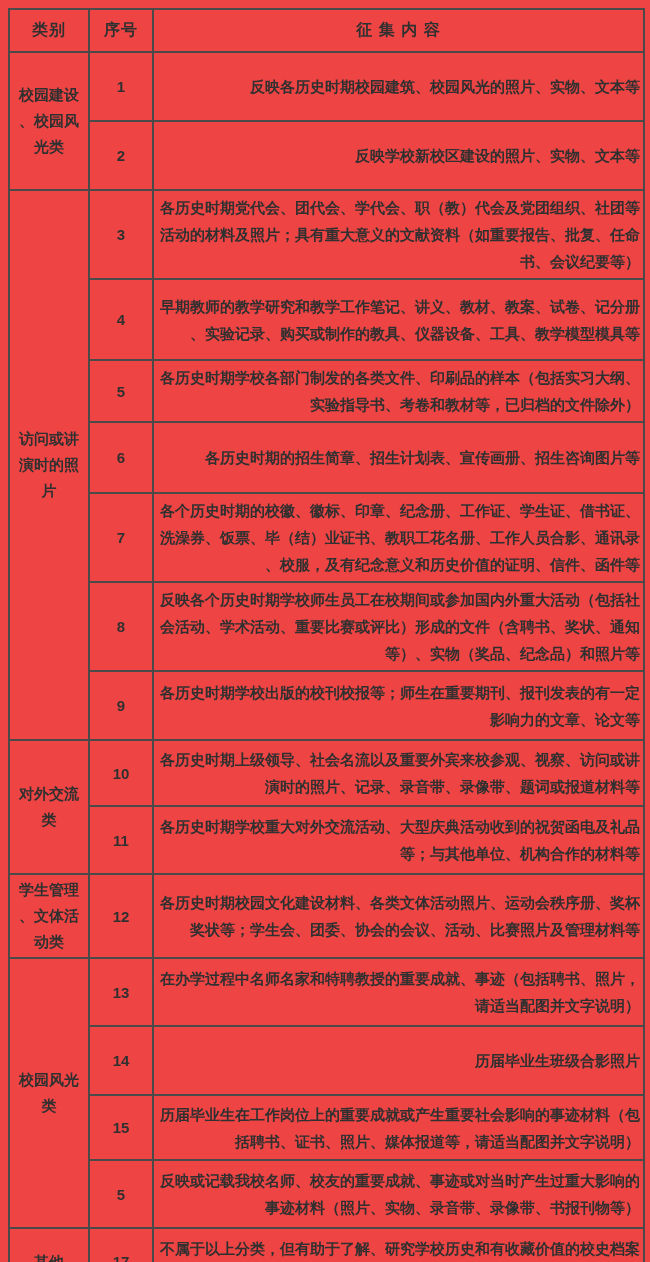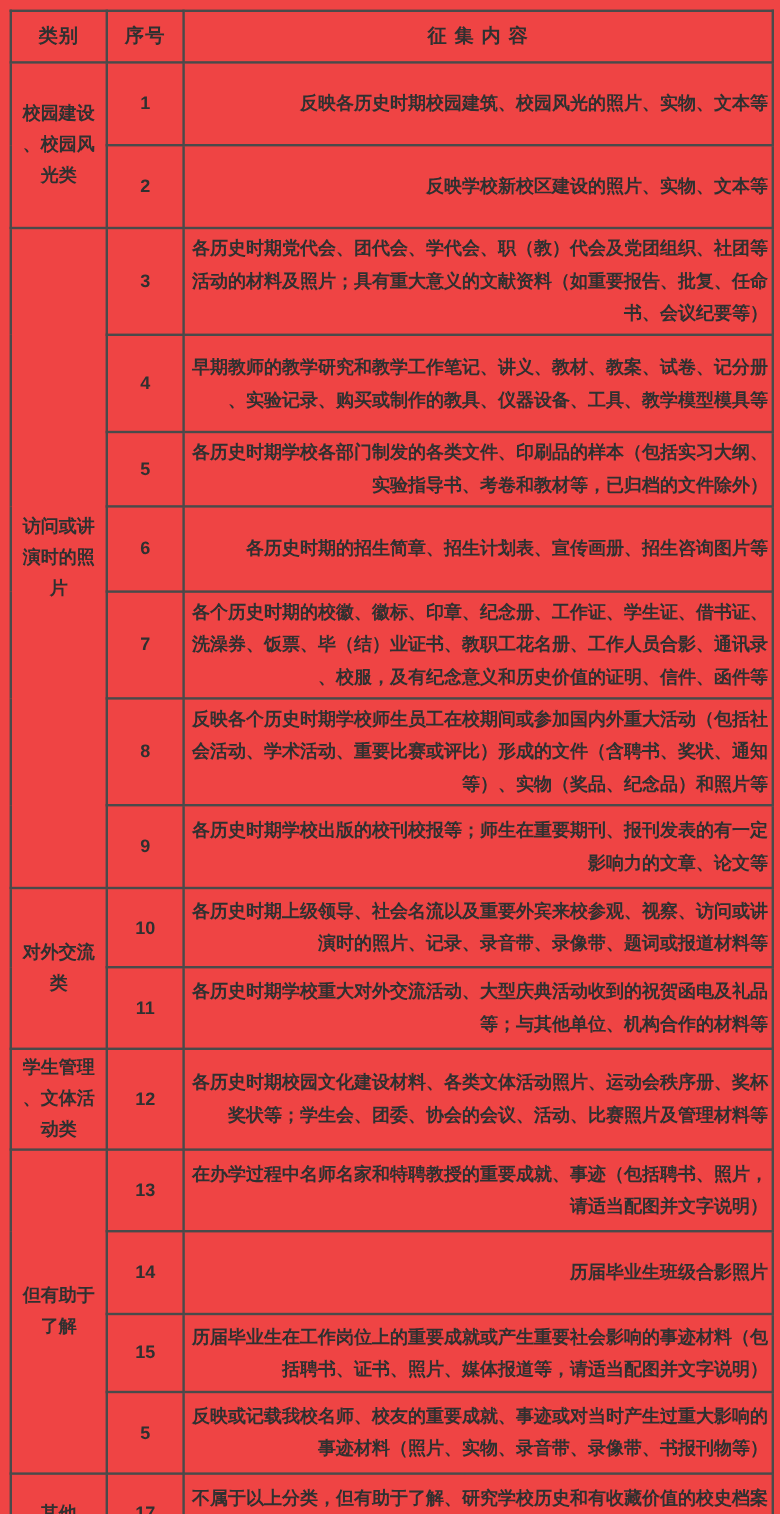--- a/index.html
+++ b/index.html
@@ -122,21 +122,21 @@
         <tr style="height: 68px;">
           <td class="num">11</td>
           <td class="content">各历史时期学校重大对外交流活动、大型庆典活动收到的祝贺函电及礼品等；与其他单位、机构合作的材料等</td>
         </tr>
         <tr style="height: 67px;">
           <td class="cat" rowspan="1">学生管理、文体活动类</td>
           <td class="num">12</td>
           <td class="content">各历史时期校园文化建设材料、各类文体活动照片、运动会秩序册、奖杯奖状等；学生会、团委、协会的会议、活动、比赛照片及管理材料等</td>
         </tr>
         <tr style="height: 68px;">
-          <td class="cat" rowspan="4">但有助于了解</td>
+          <td class="cat" rowspan="4">校园风光类</td>
           <td class="num">13</td>
           <td class="content">在办学过程中名师名家和特聘教授的重要成就、事迹（包括聘书、照片，请适当配图并文字说明）</td>
         </tr>
         <tr style="height: 69px;">
           <td class="num">14</td>
           <td class="content">历届毕业生班级合影照片</td>
         </tr>
         <tr style="height: 65px; margin-top: 42px;">
           <td class="num">15</td>
           <td class="content">历届毕业生在工作岗位上的重要成就或产生重要社会影响的事迹材料（包括聘书、证书、照片、媒体报道等，请适当配图并文字说明）</td>

